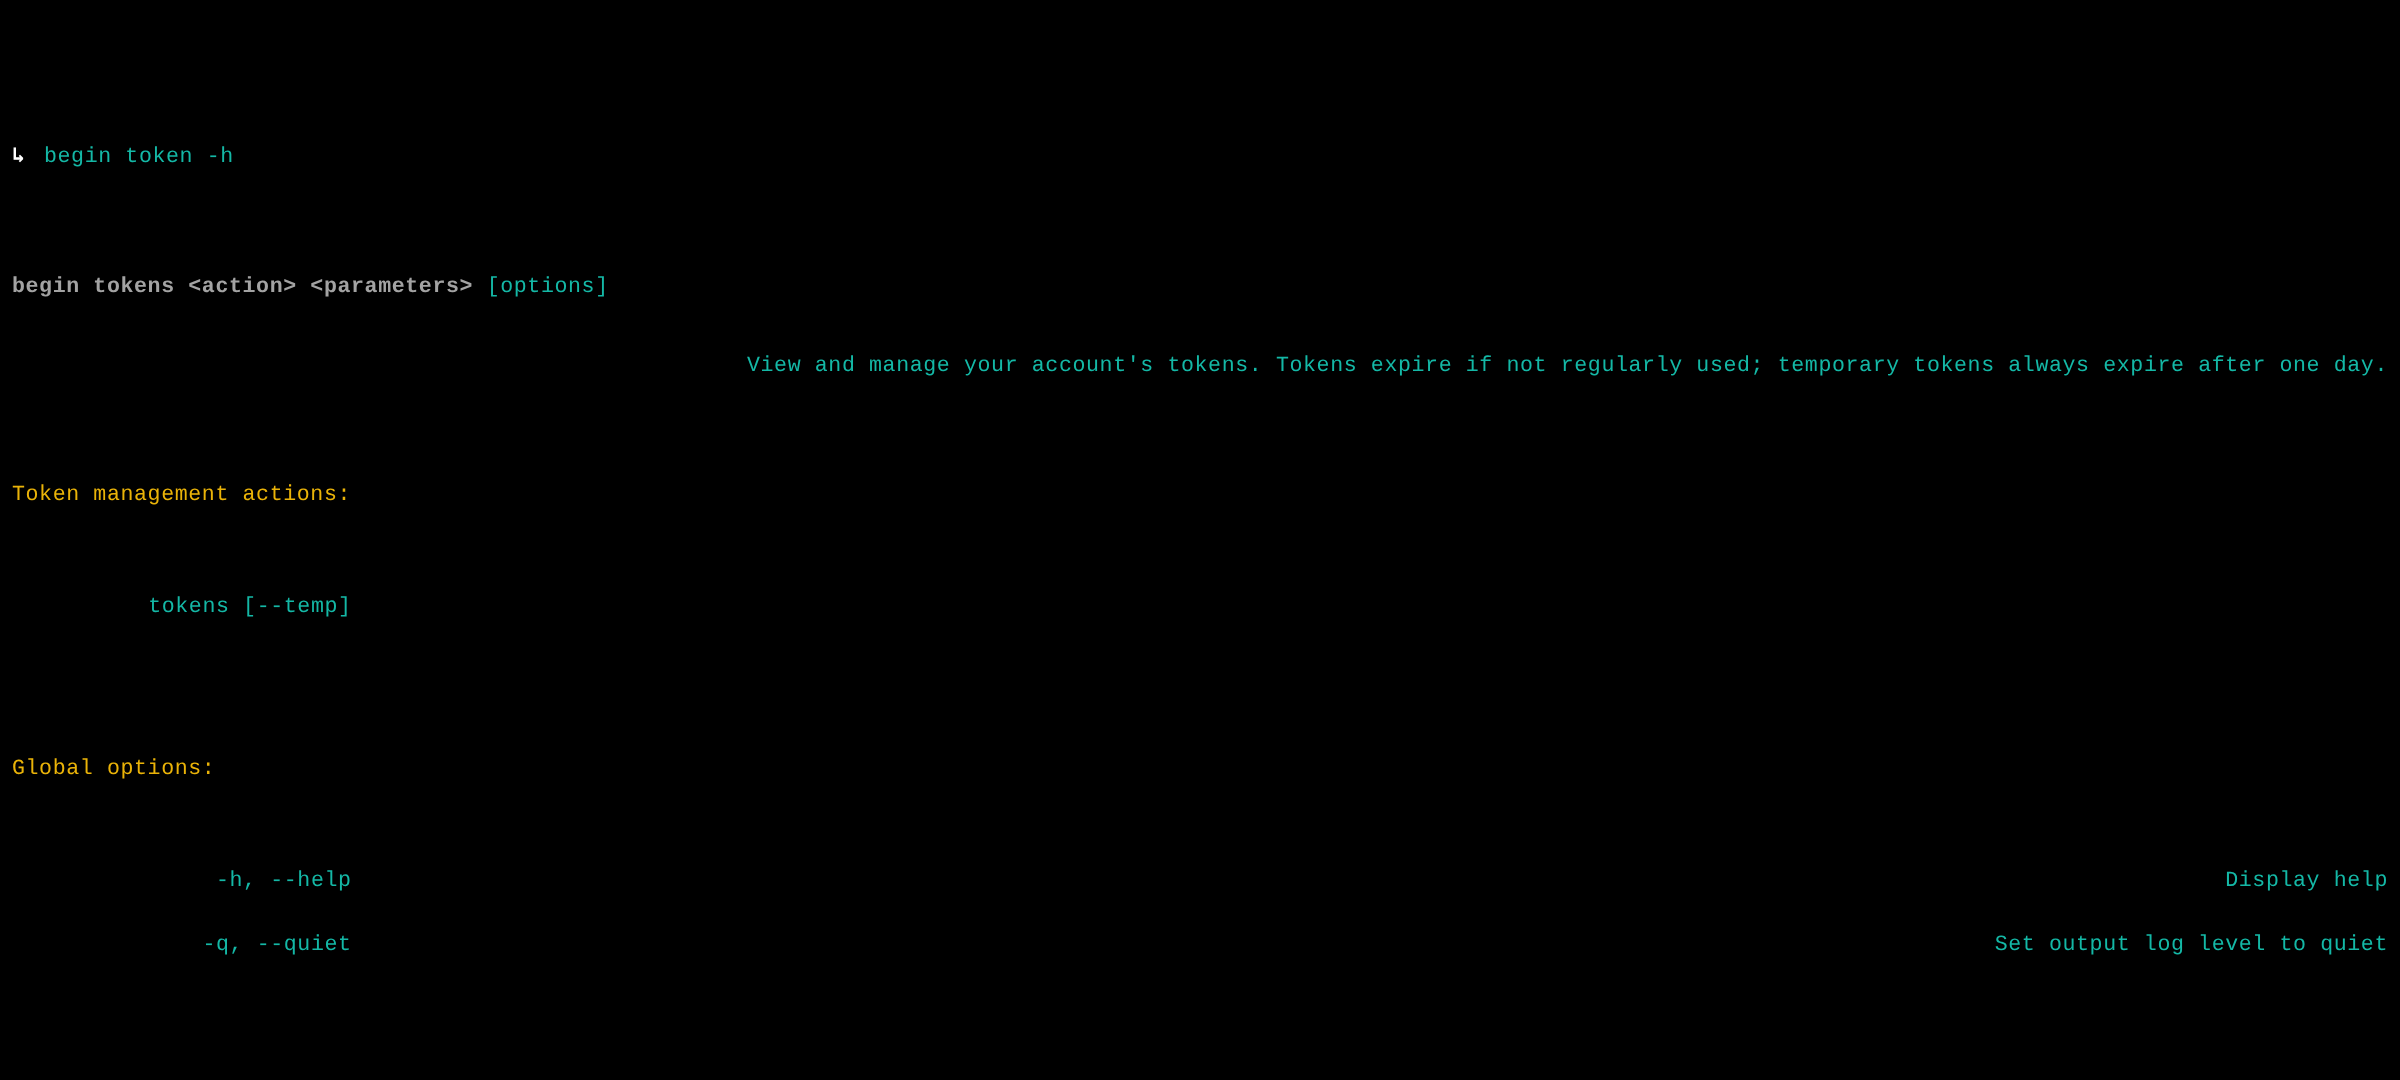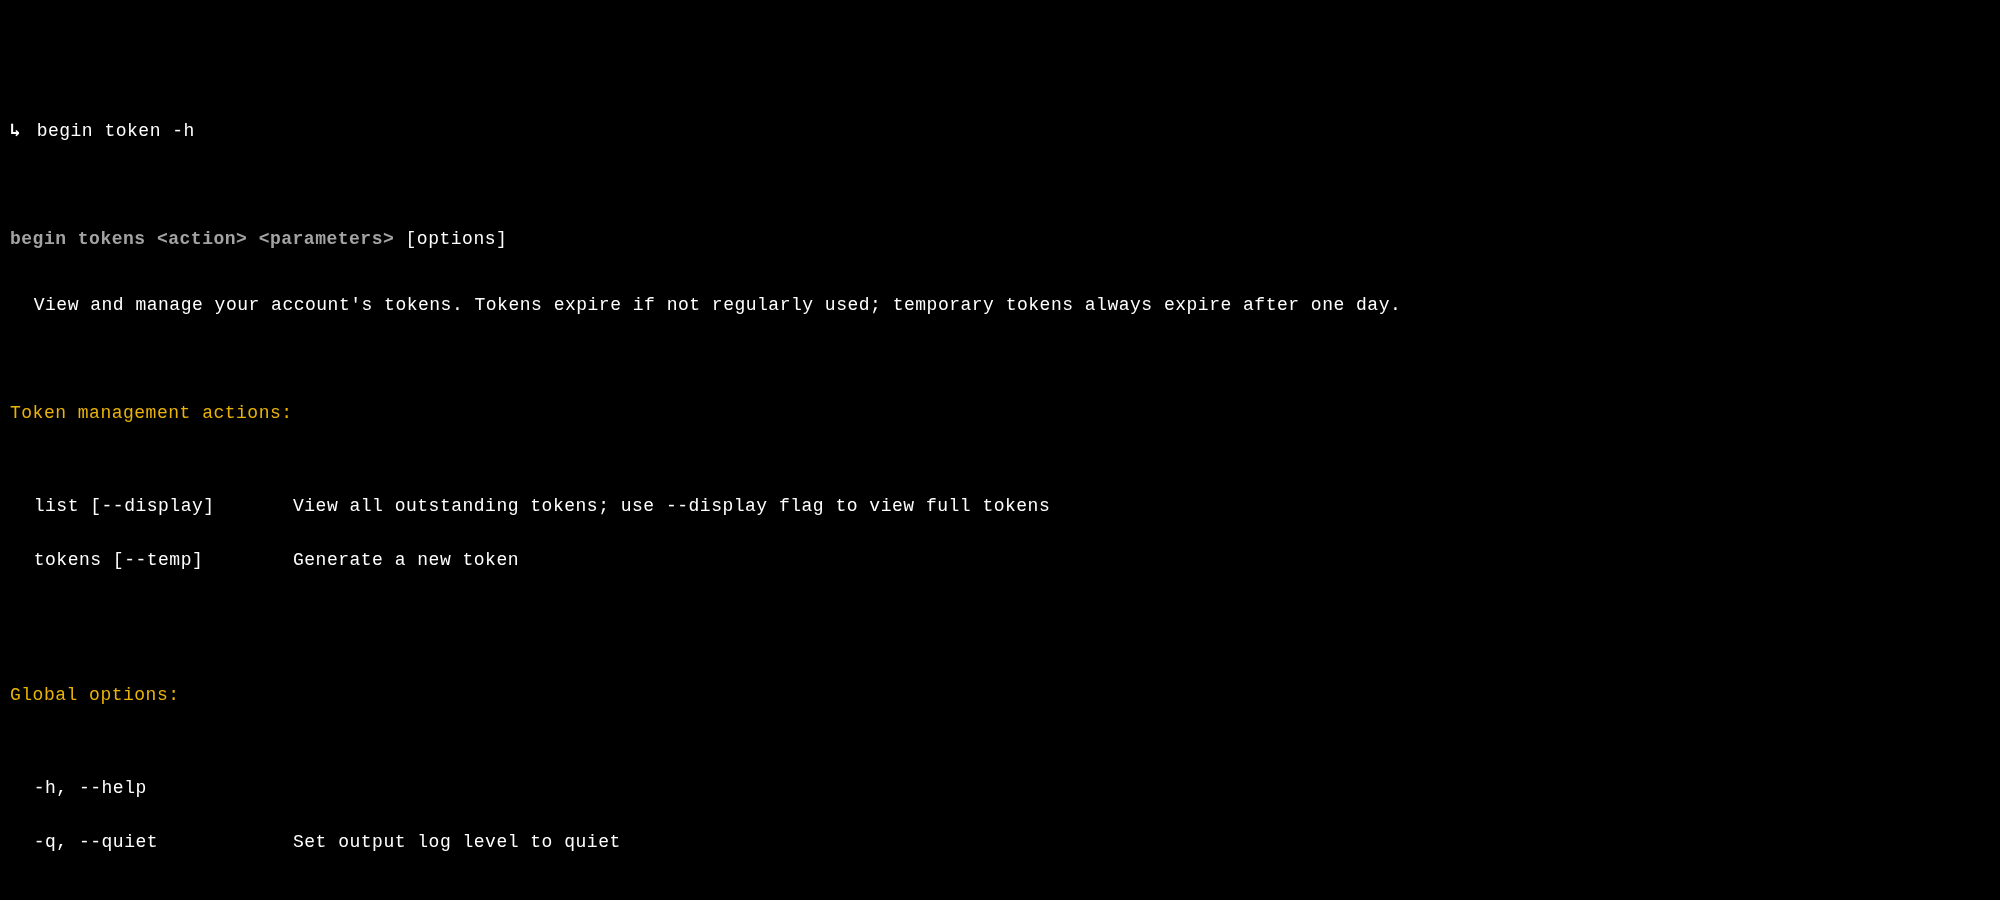--- a/index.html
+++ b/index.html
@@ -24,21 +24,22 @@
       margin-right: 4px;
     }
     .gray {
       color: #eab308;
     }
     .pink {
       color: #a3a3a3;
       font-weight: bold;
     }
     .white {
-      color: #ffffff;
+      color: #14b8a6;
+      text-align: right;
     }
     .block {
       margin: 0;
     }
     .indent {
       padding-left: 2.2ch;
       margin-top: 12px;
     }
     .row {
       display: flex;
@@ -59,27 +60,26 @@
 
 
 
 <div class="block"><span class="prompt-arrow">↳</span> <span class="white">begin token -h</span></div>
 <div class="spacer"></div>
 <div class="block"><span class="pink">begin tokens &lt;action&gt; &lt;parameters&gt;</span><span class="white"> [options]</span></div>
 <div class="block indent white">View and manage your account's tokens. Tokens expire if not regularly used; temporary tokens always expire after one day.</div>
 <div class="spacer"></div>
 <div class="block gray">Token management actions:</div>
 <div class="indent">
-<div class="row"><span class="col1 white">list [--display]</span><span class="col2 white">View all outstanding tokens; use --display flag to view full tokens</span></div>
-<div class="row"><span class="col1 white">tokens [--temp]</span><span class="col2 white">Generate a new token</span></div>
+<div class="row"><span class="col1 white">tokens [--temp]</span></div>
 </div>
 <div class="spacer"></div>
 <div class="block gray">Global options:</div>
 <div class="indent">
-<div class="row"><span class="col1 white">-h, --help</span></div>
+<div class="row"><span class="col1 white">-h, --help</span><span class="col2 white">Display help</span></div>
 <div class="row"><span class="col1 white">-q, --quiet</span><span class="col2 white">Set output log level to quiet</span></div>
 
 
 
 </div>
 
 
 
 
 

